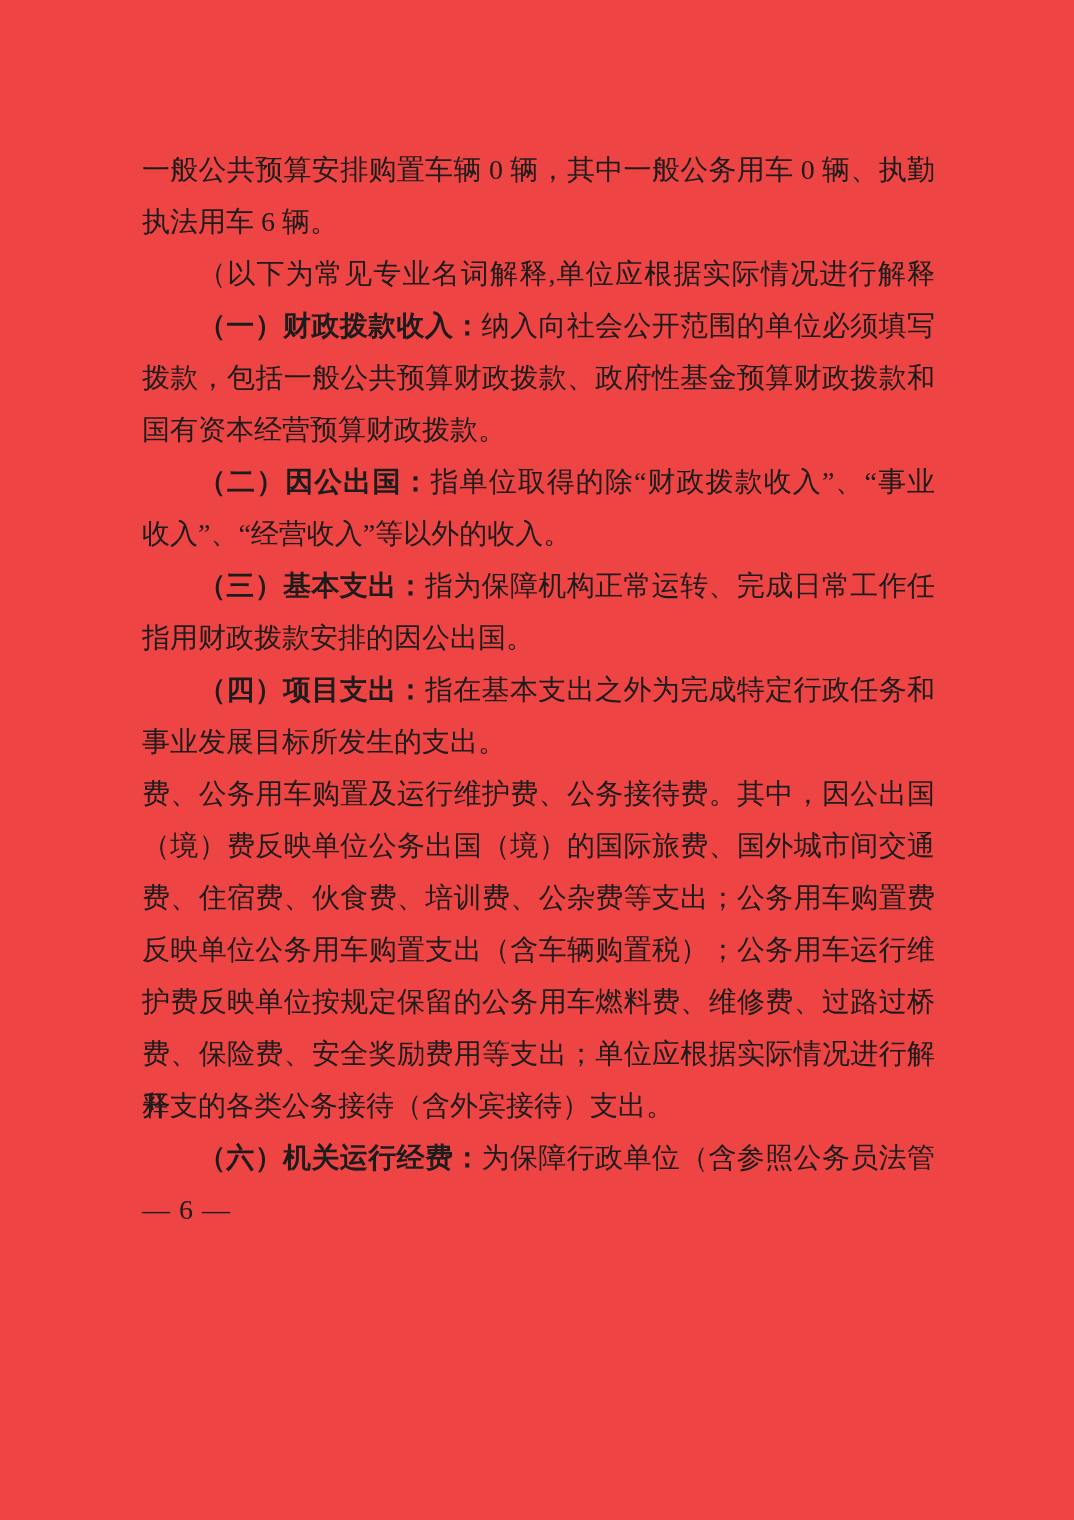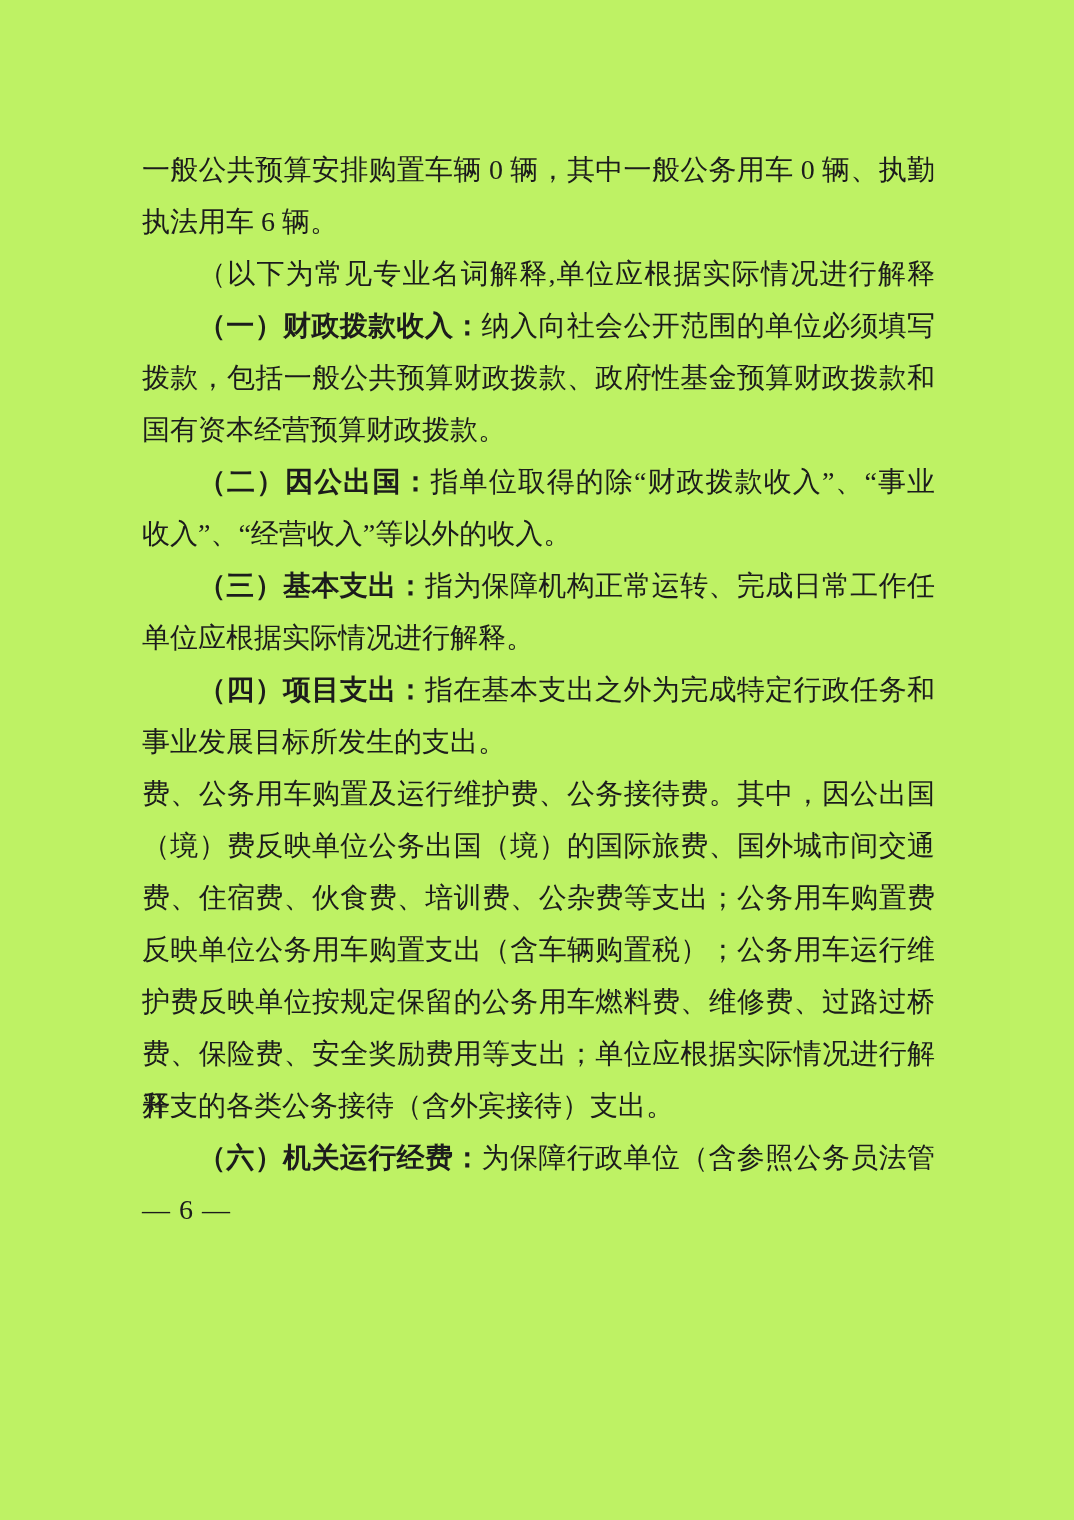--- a/index.html
+++ b/index.html
@@ -4,21 +4,21 @@
 <style>
   html, body {
     margin: 0;
     padding: 0;
     background: #ffffff;
   }
   .page {
     position: relative;
     width: 1074px;
     height: 1520px;
-    background: #bef264;
+    background: #ef4444;
     overflow: hidden;
     color: #1c1c1c;
     font-family: "Liberation Serif", "DejaVu Serif", serif;
     text-decoration: underline;
   }
   .content {
     position: absolute;
     top: 144px;
     left: 142px;
     width: 793px;
@@ -65,21 +65,21 @@
     <div>
         <div class="line fill"><span>一般公共预算安排购置车辆 0 辆，其中一般公务用车 0 辆、执勤</span></div>
         <div class="line"><span>执法用车 6 辆。</span></div>
         <div class="line indent fill"><span>（以下为常见专业名词解释,单位应根据实际情况进行解释</span></div>
         <div class="line indent fill"><span class="bold-term">（一）财政拨款收入：</span><span>纳入向社会公开范围的单位必须填写</span></div>
         <div class="line fill"><span>拨款，包括一般公共预算财政拨款、政府性基金预算财政拨款和</span></div>
         <div class="line"><span>国有资本经营预算财政拨款。</span></div>
         <div class="line indent fill"><span class="bold-term">（二）因公出国：</span><span>指单位取得的除“财政拨款收入”、“事业</span></div>
         <div class="line"><span>收入”、“经营收入”等以外的收入。</span></div>
         <div class="line indent fill"><span class="bold-term">（三）基本支出：</span><span>指为保障机构正常运转、完成日常工作任</span></div>
-        <div class="line"><span>单位应根据实际情况进行解释。</span></div>
+        <div class="line"><span>指用财政拨款安排的因公出国。</span></div>
         <div class="line indent fill"><span class="bold-term">（四）项目支出：</span><span>指在基本支出之外为完成特定行政任务和</span></div>
         <div class="line"><span>事业发展目标所发生的支出。</span></div>
         <div class="line fill"><span>费、公务用车购置及运行维护费、公务接待费。其中，因公出国</span></div>
         <div class="line fill"><span>（境）费反映单位公务出国（境）的国际旅费、国外城市间交通</span></div>
         <div class="line fill"><span>费、住宿费、伙食费、培训费、公杂费等支出；公务用车购置费</span></div>
         <div class="line fill"><span>反映单位公务用车购置支出（含车辆购置税）；公务用车运行维</span></div>
         <div class="line fill"><span>护费反映单位按规定保留的公务用车燃料费、维修费、过路过桥</span></div>
         <div class="line fill"><span>费、保险费、安全奖励费用等支出；单位应根据实际情况进行解释</span></div>
         <div class="line"><span>开支的各类公务接待（含外宾接待）支出。</span></div>
         <div class="line indent fill"><span class="bold-term">（六）机关运行经费：</span><span>为保障行政单位（含参照公务员法管</span></div>

